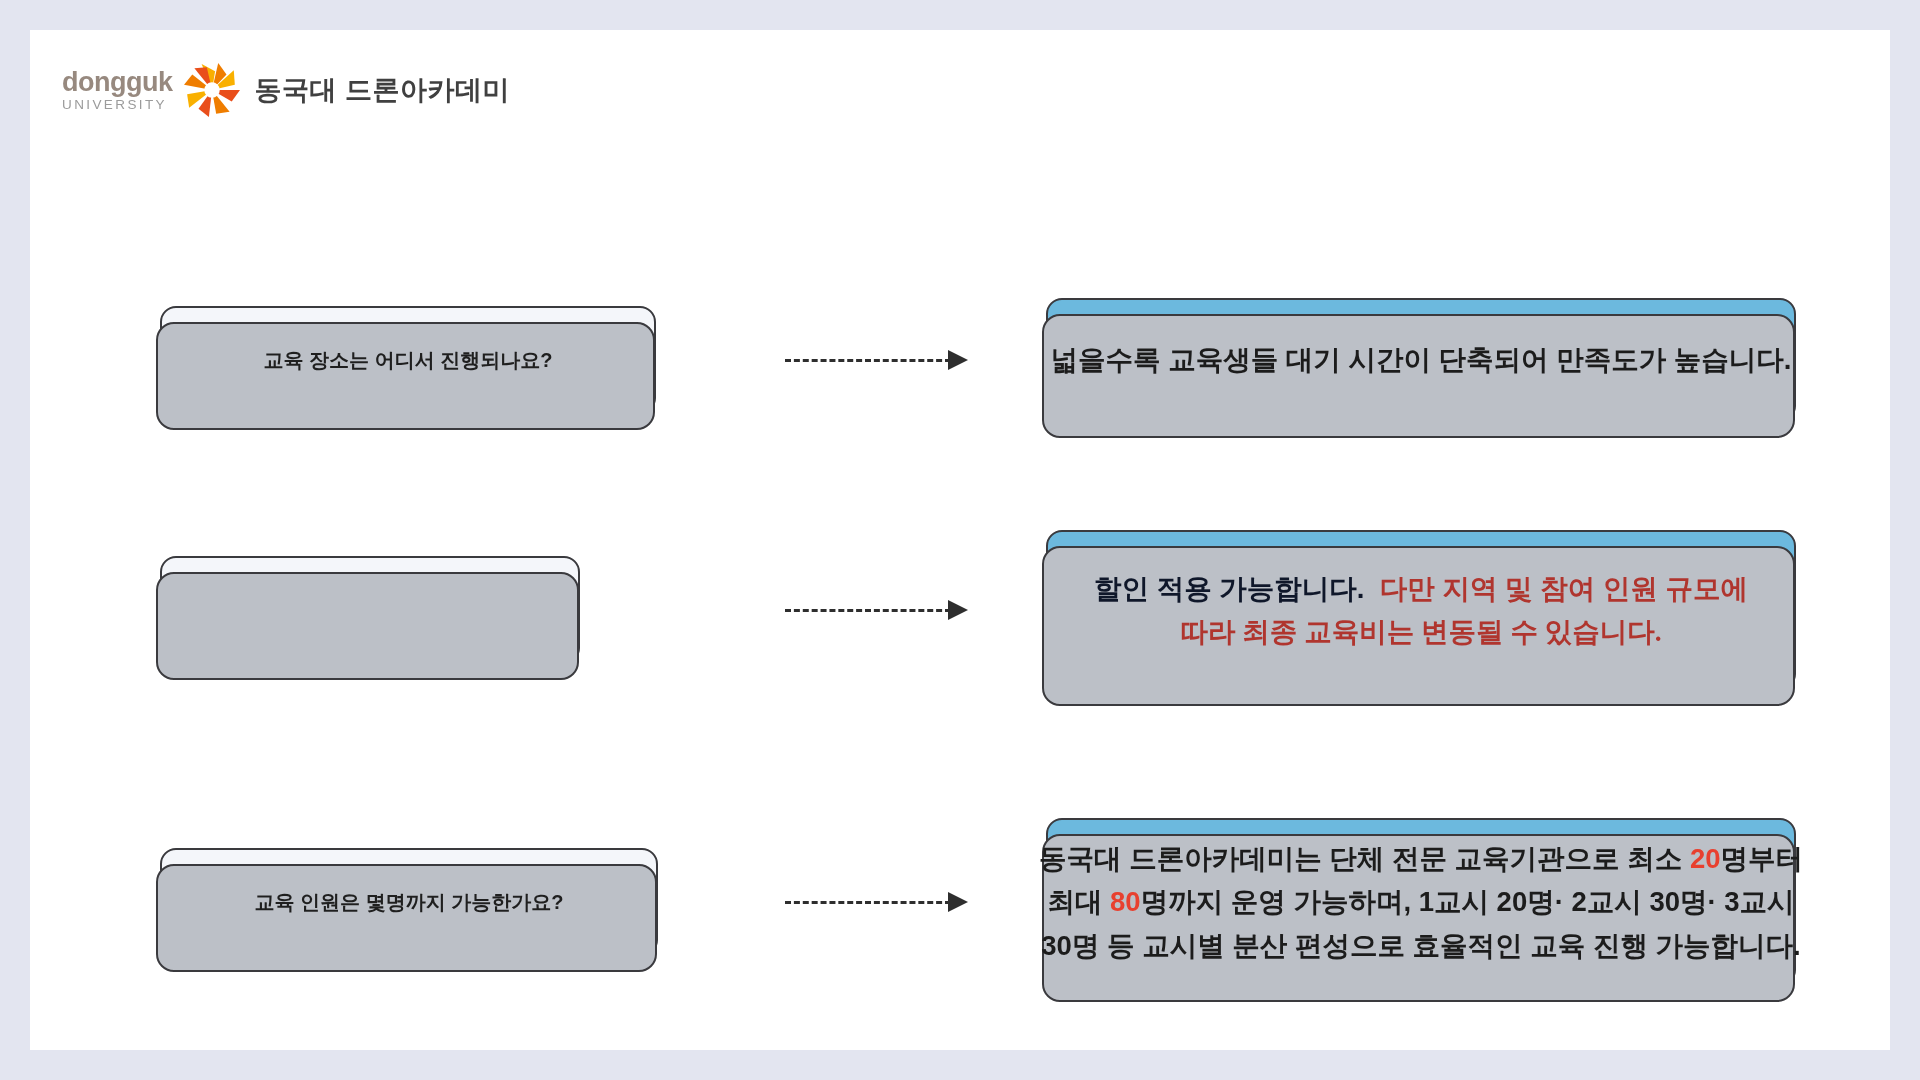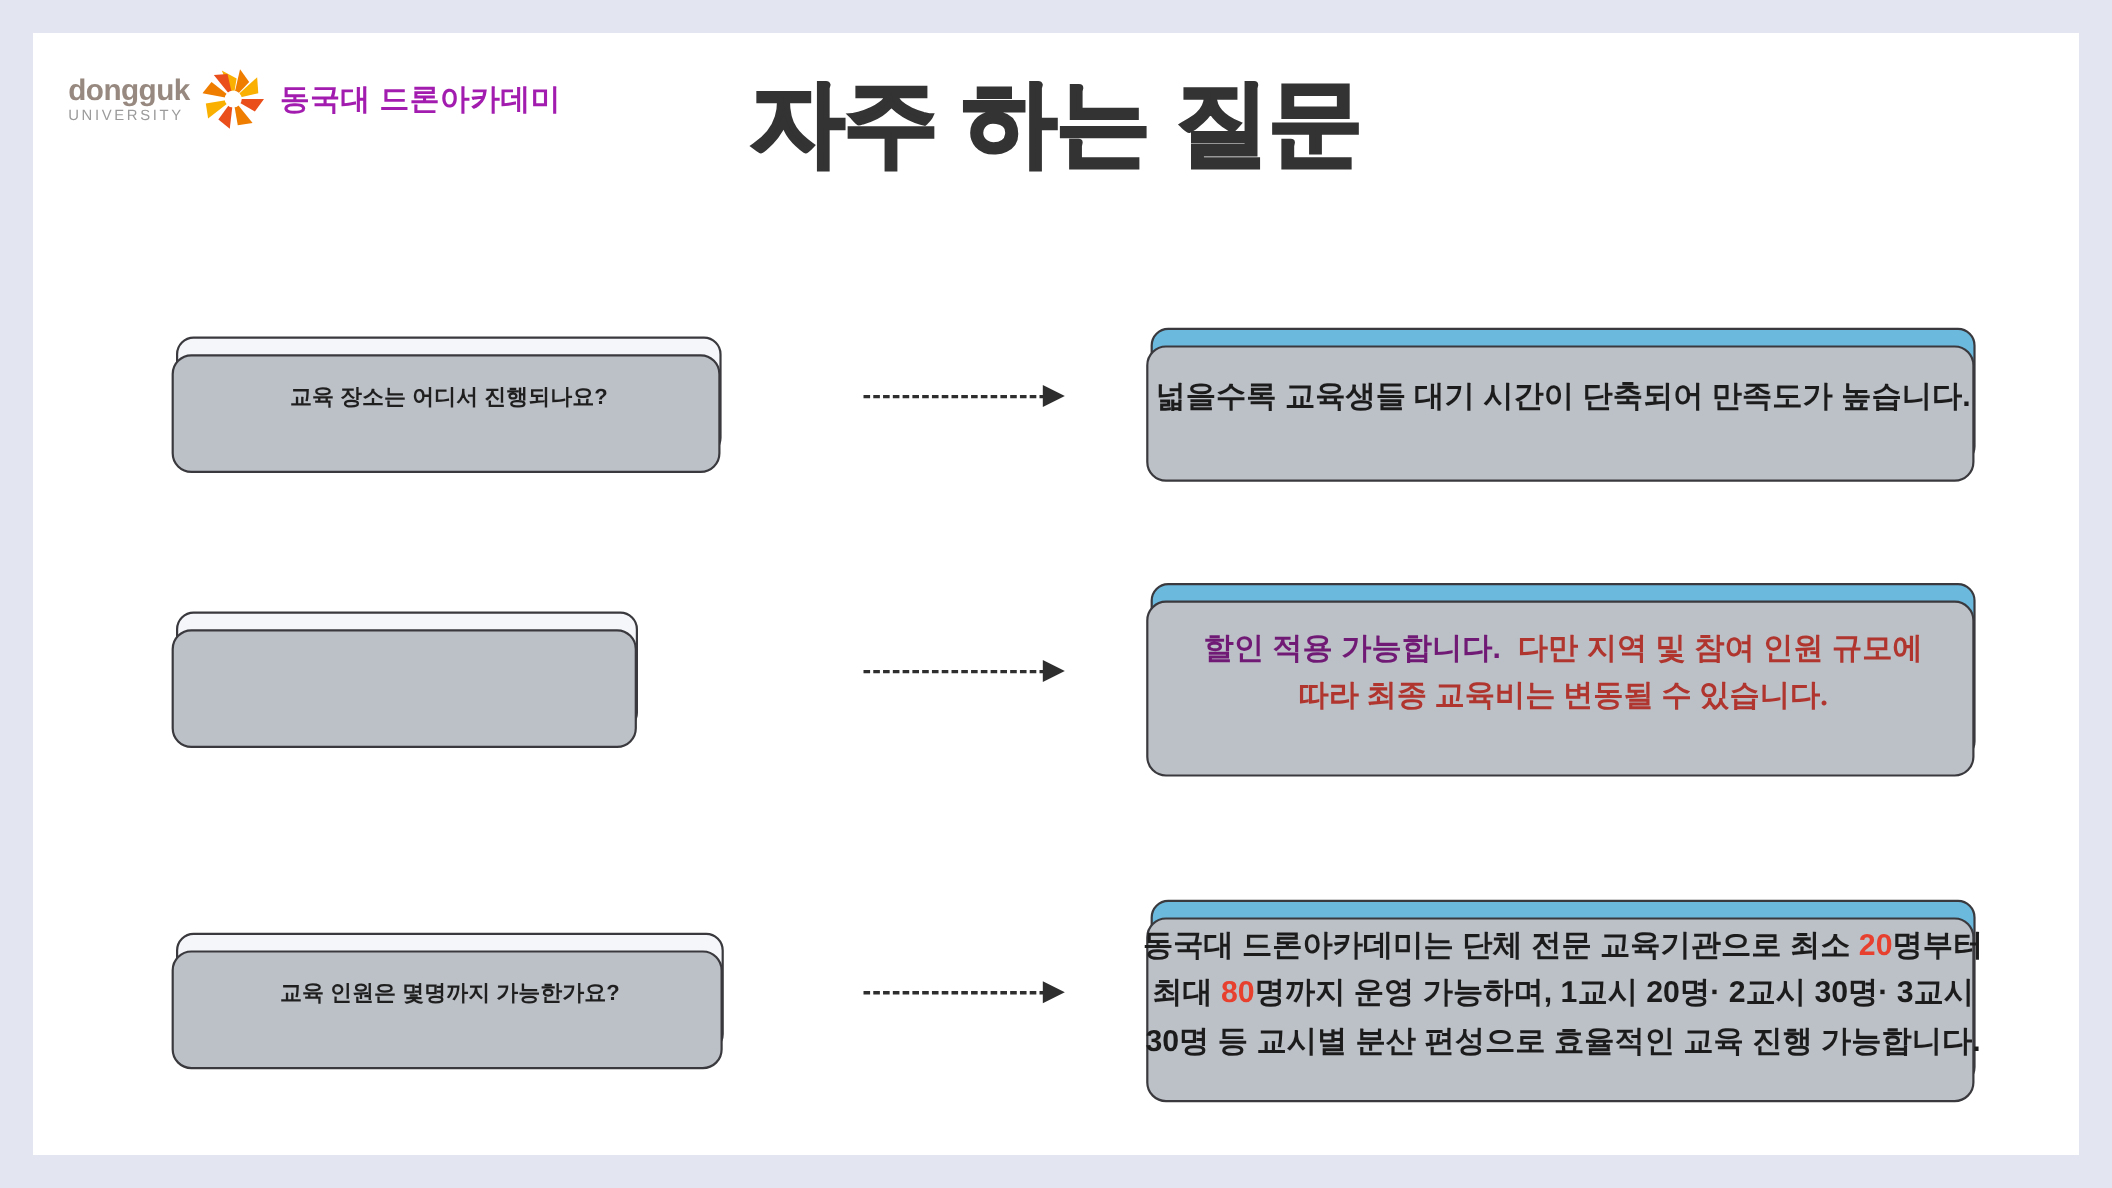--- a/index.html
+++ b/index.html
@@ -21,21 +21,21 @@
   }
   .logo-word { display:flex; flex-direction:column; line-height:1; }
   .logo-brand {
     font-size:27px; font-weight:bold; color:#97897f; letter-spacing:-0.5px;
   }
   .logo-university {
     font-size:13.5px; color:#9b9b9b; letter-spacing:2.4px; margin-top:2px;
   }
   .logo-flower { width:56px; height:56px; margin-left:2px; }
   .logo-korean {
-    font-size:27px; color:#a21caf; font-weight:600; letter-spacing:0.5px;
+    font-size:27px; color:#404040; font-weight:600; letter-spacing:0.5px;
     margin-left:4px;
   }
   .slide-title {
     position:absolute; left:0; right:0; top:24px;
     text-align:center;
     font-size:86px; font-weight:900; color:#333333;
     letter-spacing:-1px;
     -webkit-text-stroke:3px #333333;
   }
 
@@ -122,21 +122,20 @@
         <path d="M27 27 L24 53 L14 45 Z" fill="#e94e1b"></path>
         <path d="M27 27 L5 44 L3 31 Z" fill="#f9b000"></path>
         <path d="M27 27 L0 22 L8 12 Z" fill="#ef7d00"></path>
         <path d="M27 27 L10 6 L22 5 Z" fill="#e94e1b"></path>
         <circle cx="27" cy="27" r="7.5" fill="#ffffff"></circle>
       </g>
     </svg>
     <span class="logo-korean">동국대 드론아카데미</span>
   </div>
 
-  <div class="slide-title">자주 하는 질문</div>
 
   <div id="faq-container">
   <div class="faq-row">
     <div class="q-box">
       <span>교육 장소는 어디서 진행되나요?</span>
       <div class="shadow-layer"></div>
     </div>
     <div class="arrow">
       <div class="arrow-dash"></div>
       <div class="arrow-head"></div>
@@ -150,21 +149,21 @@
   <div class="faq-row">
     <div class="q-box">
       <div class="shadow-layer"></div>
     </div>
     <div class="arrow">
       <div class="arrow-dash"></div>
       <div class="arrow-head"></div>
     </div>
     <div class="a-box">
       <div class="shadow-layer"></div>
-          <div class="a-line"><span style="color: #701a75;">할인 적용 가능합니다.  </span><span style="color: rgb(176, 53, 46);">다만 지역 및 참여 인원 규모에</span></div>
+          <div class="a-line"><span style="color: #0f172a;">할인 적용 가능합니다.  </span><span style="color: rgb(176, 53, 46);">다만 지역 및 참여 인원 규모에</span></div>
           <div class="a-line"><span style="color: rgb(176, 53, 46); font-family: Liberation Serif, serif;">따라 최종 교육비는 변동될 수 있습니다.</span></div>
         </div>
   </div>
 
   <div class="faq-row">
     <div class="q-box">
       <span>교육 인원은 몇명까지 가능한가요?</span>
       <div class="shadow-layer"></div>
     </div>
     <div class="arrow">

